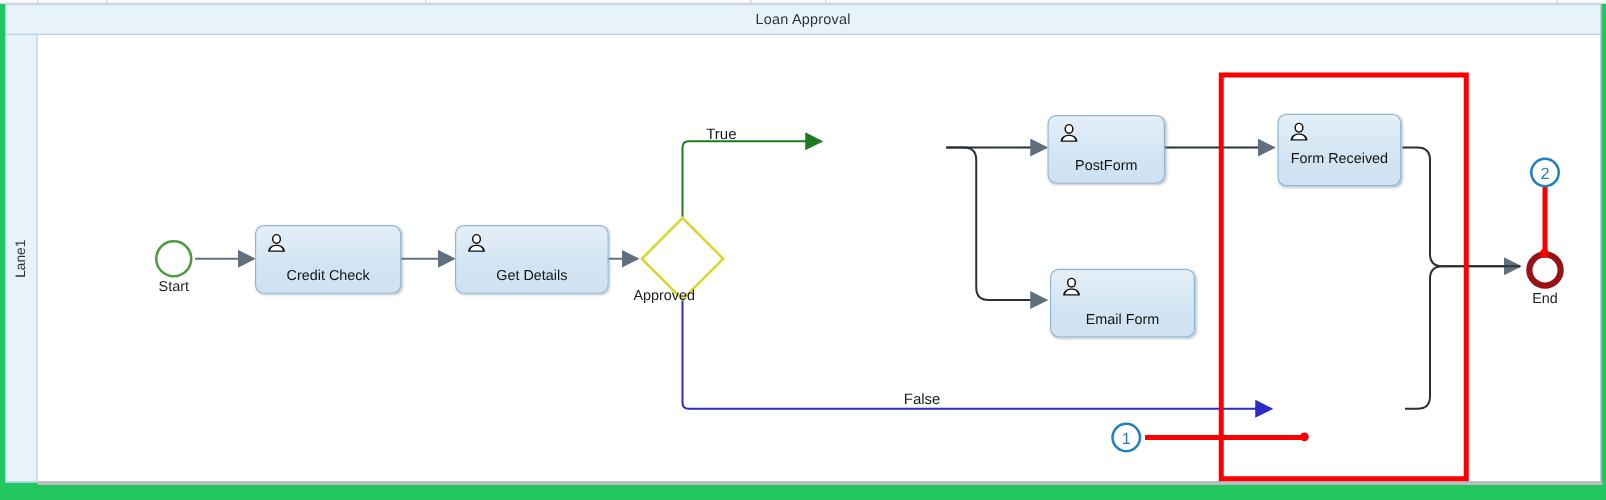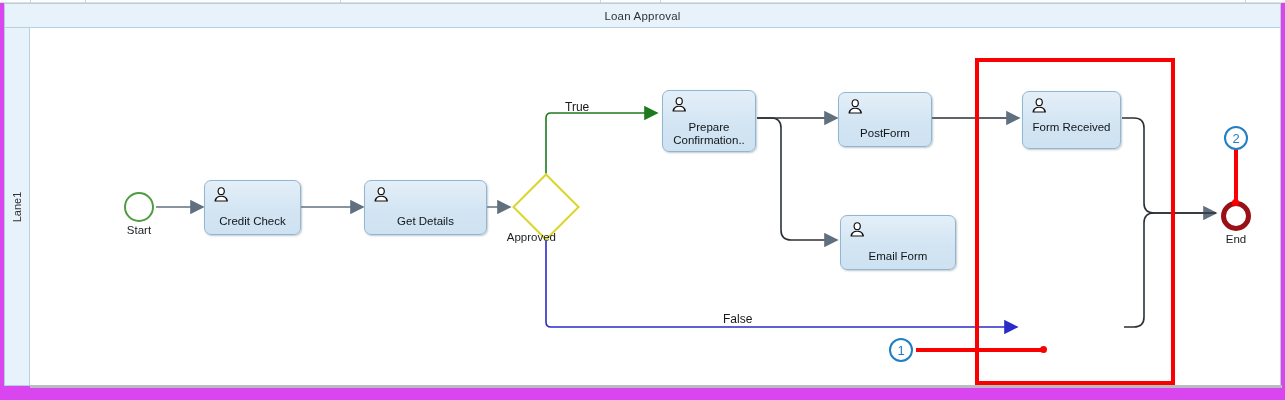--- a/index.html
+++ b/index.html
@@ -6,21 +6,21 @@
     margin: 0;
     padding: 0;
     background: #ffffff;
     font-family: "Liberation Sans", sans-serif;
   }
   #stage {
     position: relative;
     width: 1285px;
     height: 400px;
     overflow: hidden;
-    background: #d946ef;
+    background: #22c55e;
   }
 
   
   .pool-header {
     position: absolute;
     left: 4px;
     top: 3px;
     width: 1277px;
     height: 25px;
     background: #e8f2fb;
@@ -260,21 +260,21 @@
 
     <path d="M1124,327 L1134,327 Q1144,327 1144,317 L1144,223 Q1144,213 1154,213 L1216,213" stroke="#2b3136" stroke-width="1.6" fill="none"></path>
   </svg>
 
   <div class="edge-label" style="left:565px; top:100px;">True</div>
   <div class="edge-label" style="left:723px; top:312px;">False</div>
 
   <div class="start-event" style="left:124px; top:192px;"></div>
   <div class="node-label" style="left:104px; top:224px; width:70px;">Start</div>
 
-  <div class="task" style="left:204px; top:180px; width:97px; height:55px;">
+  <div class="task" style="left:204px; top:180px; width:117px; height:55px;">
     <span class="user-icon">
       <svg viewBox="0 0 24 24" width="20" height="19">
         <ellipse cx="11" cy="6.5" rx="4.6" ry="5" fill="#111"></ellipse>
         <ellipse cx="11" cy="6.5" rx="3.1" ry="3.6" fill="#fff"></ellipse>
         <path d="M2.5 19.5c0-4.7 3.9-7.2 8.5-7.2s8.5 2.5 8.5 7.2z" fill="#111"></path>
         <path d="M4.6 18.2c.6-3.2 3.5-4.6 6.4-4.6s5.8 1.4 6.4 4.6z" fill="#fff"></path>
       </svg>
     </span>
     <span class="task-text">Credit Check</span>
   </div>
@@ -284,32 +284,20 @@
       <svg viewBox="0 0 24 24" width="20" height="19">
         <ellipse cx="11" cy="6.5" rx="4.6" ry="5" fill="#111"></ellipse>
         <ellipse cx="11" cy="6.5" rx="3.1" ry="3.6" fill="#fff"></ellipse>
         <path d="M2.5 19.5c0-4.7 3.9-7.2 8.5-7.2s8.5 2.5 8.5 7.2z" fill="#111"></path>
         <path d="M4.6 18.2c.6-3.2 3.5-4.6 6.4-4.6s5.8 1.4 6.4 4.6z" fill="#fff"></path>
       </svg>
     </span>
     <span class="task-text">Get Details</span>
   </div>
 
-  <div class="task tall" style="left:662px; top:90px; width:94px; height:62px;">
-    <span class="user-icon">
-      <svg viewBox="0 0 24 24" width="20" height="19">
-        <ellipse cx="11" cy="6.5" rx="4.6" ry="5" fill="#111"></ellipse>
-        <ellipse cx="11" cy="6.5" rx="3.1" ry="3.6" fill="#fff"></ellipse>
-        <path d="M2.5 19.5c0-4.7 3.9-7.2 8.5-7.2s8.5 2.5 8.5 7.2z" fill="#111"></path>
-        <path d="M4.6 18.2c.6-3.2 3.5-4.6 6.4-4.6s5.8 1.4 6.4 4.6z" fill="#fff"></path>
-      </svg>
-    </span>
-    <span class="task-text" style="bottom:4px;">Prepare
-Confirmation..</span>
-  </div>
 
   <div class="task" style="left:838px; top:92px; width:94px; height:55px;padding-left:32px;">
     <span class="user-icon">
       <svg viewBox="0 0 24 24" width="20" height="19">
         <ellipse cx="11" cy="6.5" rx="4.6" ry="5" fill="#111"></ellipse>
         <ellipse cx="11" cy="6.5" rx="3.1" ry="3.6" fill="#fff"></ellipse>
         <path d="M2.5 19.5c0-4.7 3.9-7.2 8.5-7.2s8.5 2.5 8.5 7.2z" fill="#111"></path>
         <path d="M4.6 18.2c.6-3.2 3.5-4.6 6.4-4.6s5.8 1.4 6.4 4.6z" fill="#fff"></path>
       </svg>
     </span>

